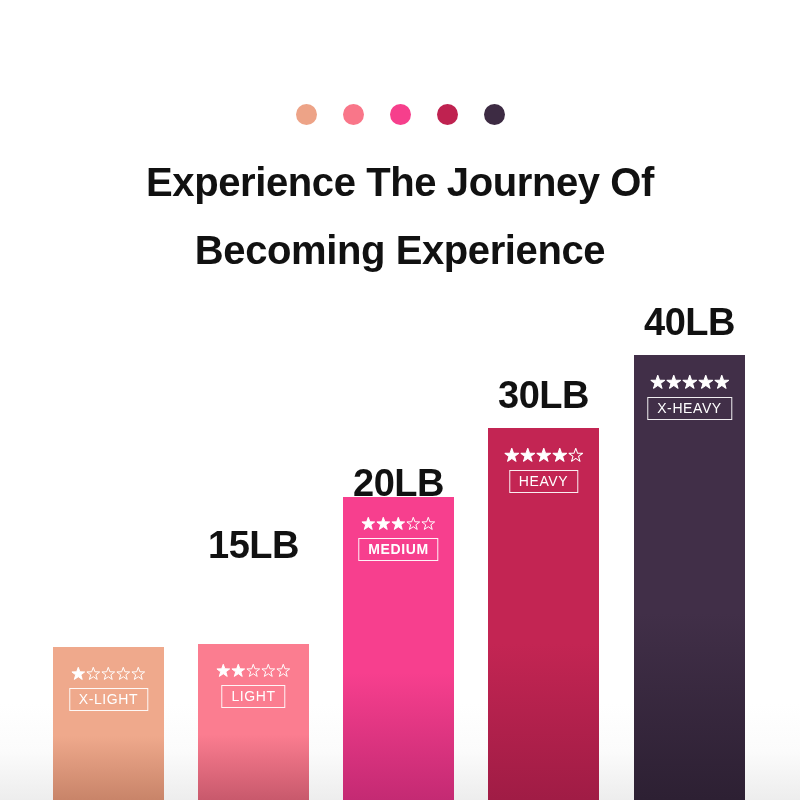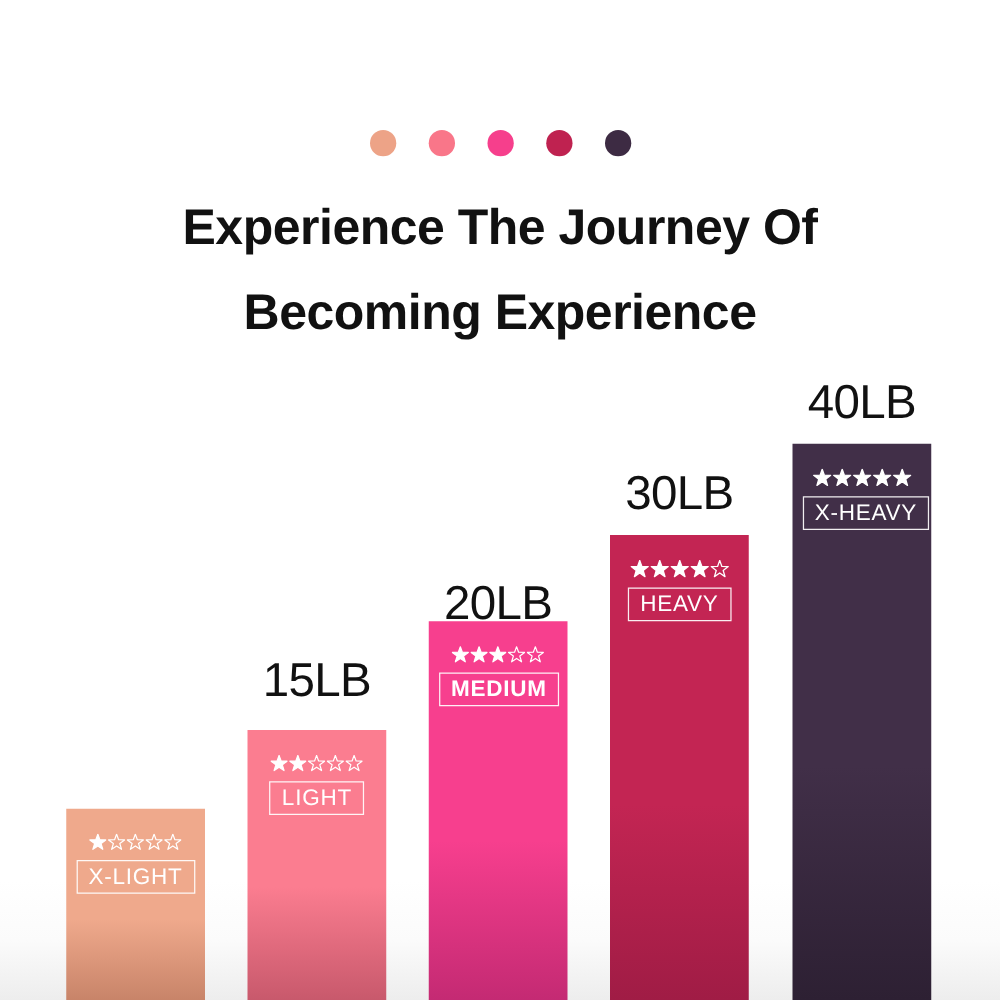--- a/index.html
+++ b/index.html
@@ -36,21 +36,21 @@
     letter-spacing:-0.4px;
   }
   #headline .line { display:block; white-space:nowrap; }
 
   
   .bar-group { position:absolute; bottom:0; }
   .bar-weight {
     position:absolute;
     left:50%;
     transform:translateX(-50%);
-    font-weight:normal;
+    font-weight:bold;
     font-size:38px;
     color:#111111;
     white-space:nowrap;
     letter-spacing:-0.5px;
   }
   .bar-column {
     position:absolute;
     bottom:0; left:0;
     width:100%;
   }
@@ -64,21 +64,21 @@
   .stars {
     display:flex; justify-content:center; align-items:center;
     gap:1px;
     margin-bottom:7px;
   }
   .stars svg { display:block; }
   .tag {
     display:inline-block;
     border:1.6px solid rgba(255,255,255,0.92);
     color:#ffffff;
-    font-size:18px;
+    font-size:14px;
     letter-spacing:0.6px;
     padding:3px 9px 4px 9px;
     white-space:nowrap;
     line-height:1;
   }
 </style>
 </head>
 <body>
 
 <div id="stage">
@@ -123,21 +123,21 @@
               <span>
                 <svg width="14" height="14" viewBox="0 0 100 100" aria-hidden="true">
                   <polygon points="50.0,2.0 61.5,34.2 95.7,35.2 68.5,56.0 78.2,88.8 50.0,69.5 21.8,88.8 31.5,56.0 4.3,35.2 38.5,34.2" fill="none" stroke="#ffffff" stroke-width="7" stroke-linejoin="round"></polygon>
                 </svg>
               </span>
             </div><span class="tag">X-LIGHT</span></div>
         </div>
       </div>
       <div class="bar-group" style="left: 198px; width: 111px; height: 222px;">
         <div class="bar-weight" style="top: -54px;">15LB</div>
-        <div class="bar-column" style="height: 216px; background: linear-gradient(rgb(251, 125, 144) 0%, rgb(251, 125, 144) 58%, rgb(200, 89, 108) 100%);">
+        <div class="bar-column" style="height: 156px; background: linear-gradient(rgb(251, 125, 144) 0%, rgb(251, 125, 144) 58%, rgb(200, 89, 108) 100%);">
           <div class="bar-badge"><div class="stars">
               <span>
                 <svg width="14" height="14" viewBox="0 0 100 100" aria-hidden="true">
                   <polygon points="50.0,2.0 61.5,34.2 95.7,35.2 68.5,56.0 78.2,88.8 50.0,69.5 21.8,88.8 31.5,56.0 4.3,35.2 38.5,34.2" fill="#ffffff" stroke="#ffffff" stroke-width="7" stroke-linejoin="round"></polygon>
                 </svg>
               </span>
               <span>
                 <svg width="14" height="14" viewBox="0 0 100 100" aria-hidden="true">
                   <polygon points="50.0,2.0 61.5,34.2 95.7,35.2 68.5,56.0 78.2,88.8 50.0,69.5 21.8,88.8 31.5,56.0 4.3,35.2 38.5,34.2" fill="#ffffff" stroke="#ffffff" stroke-width="7" stroke-linejoin="round"></polygon>
                 </svg>

